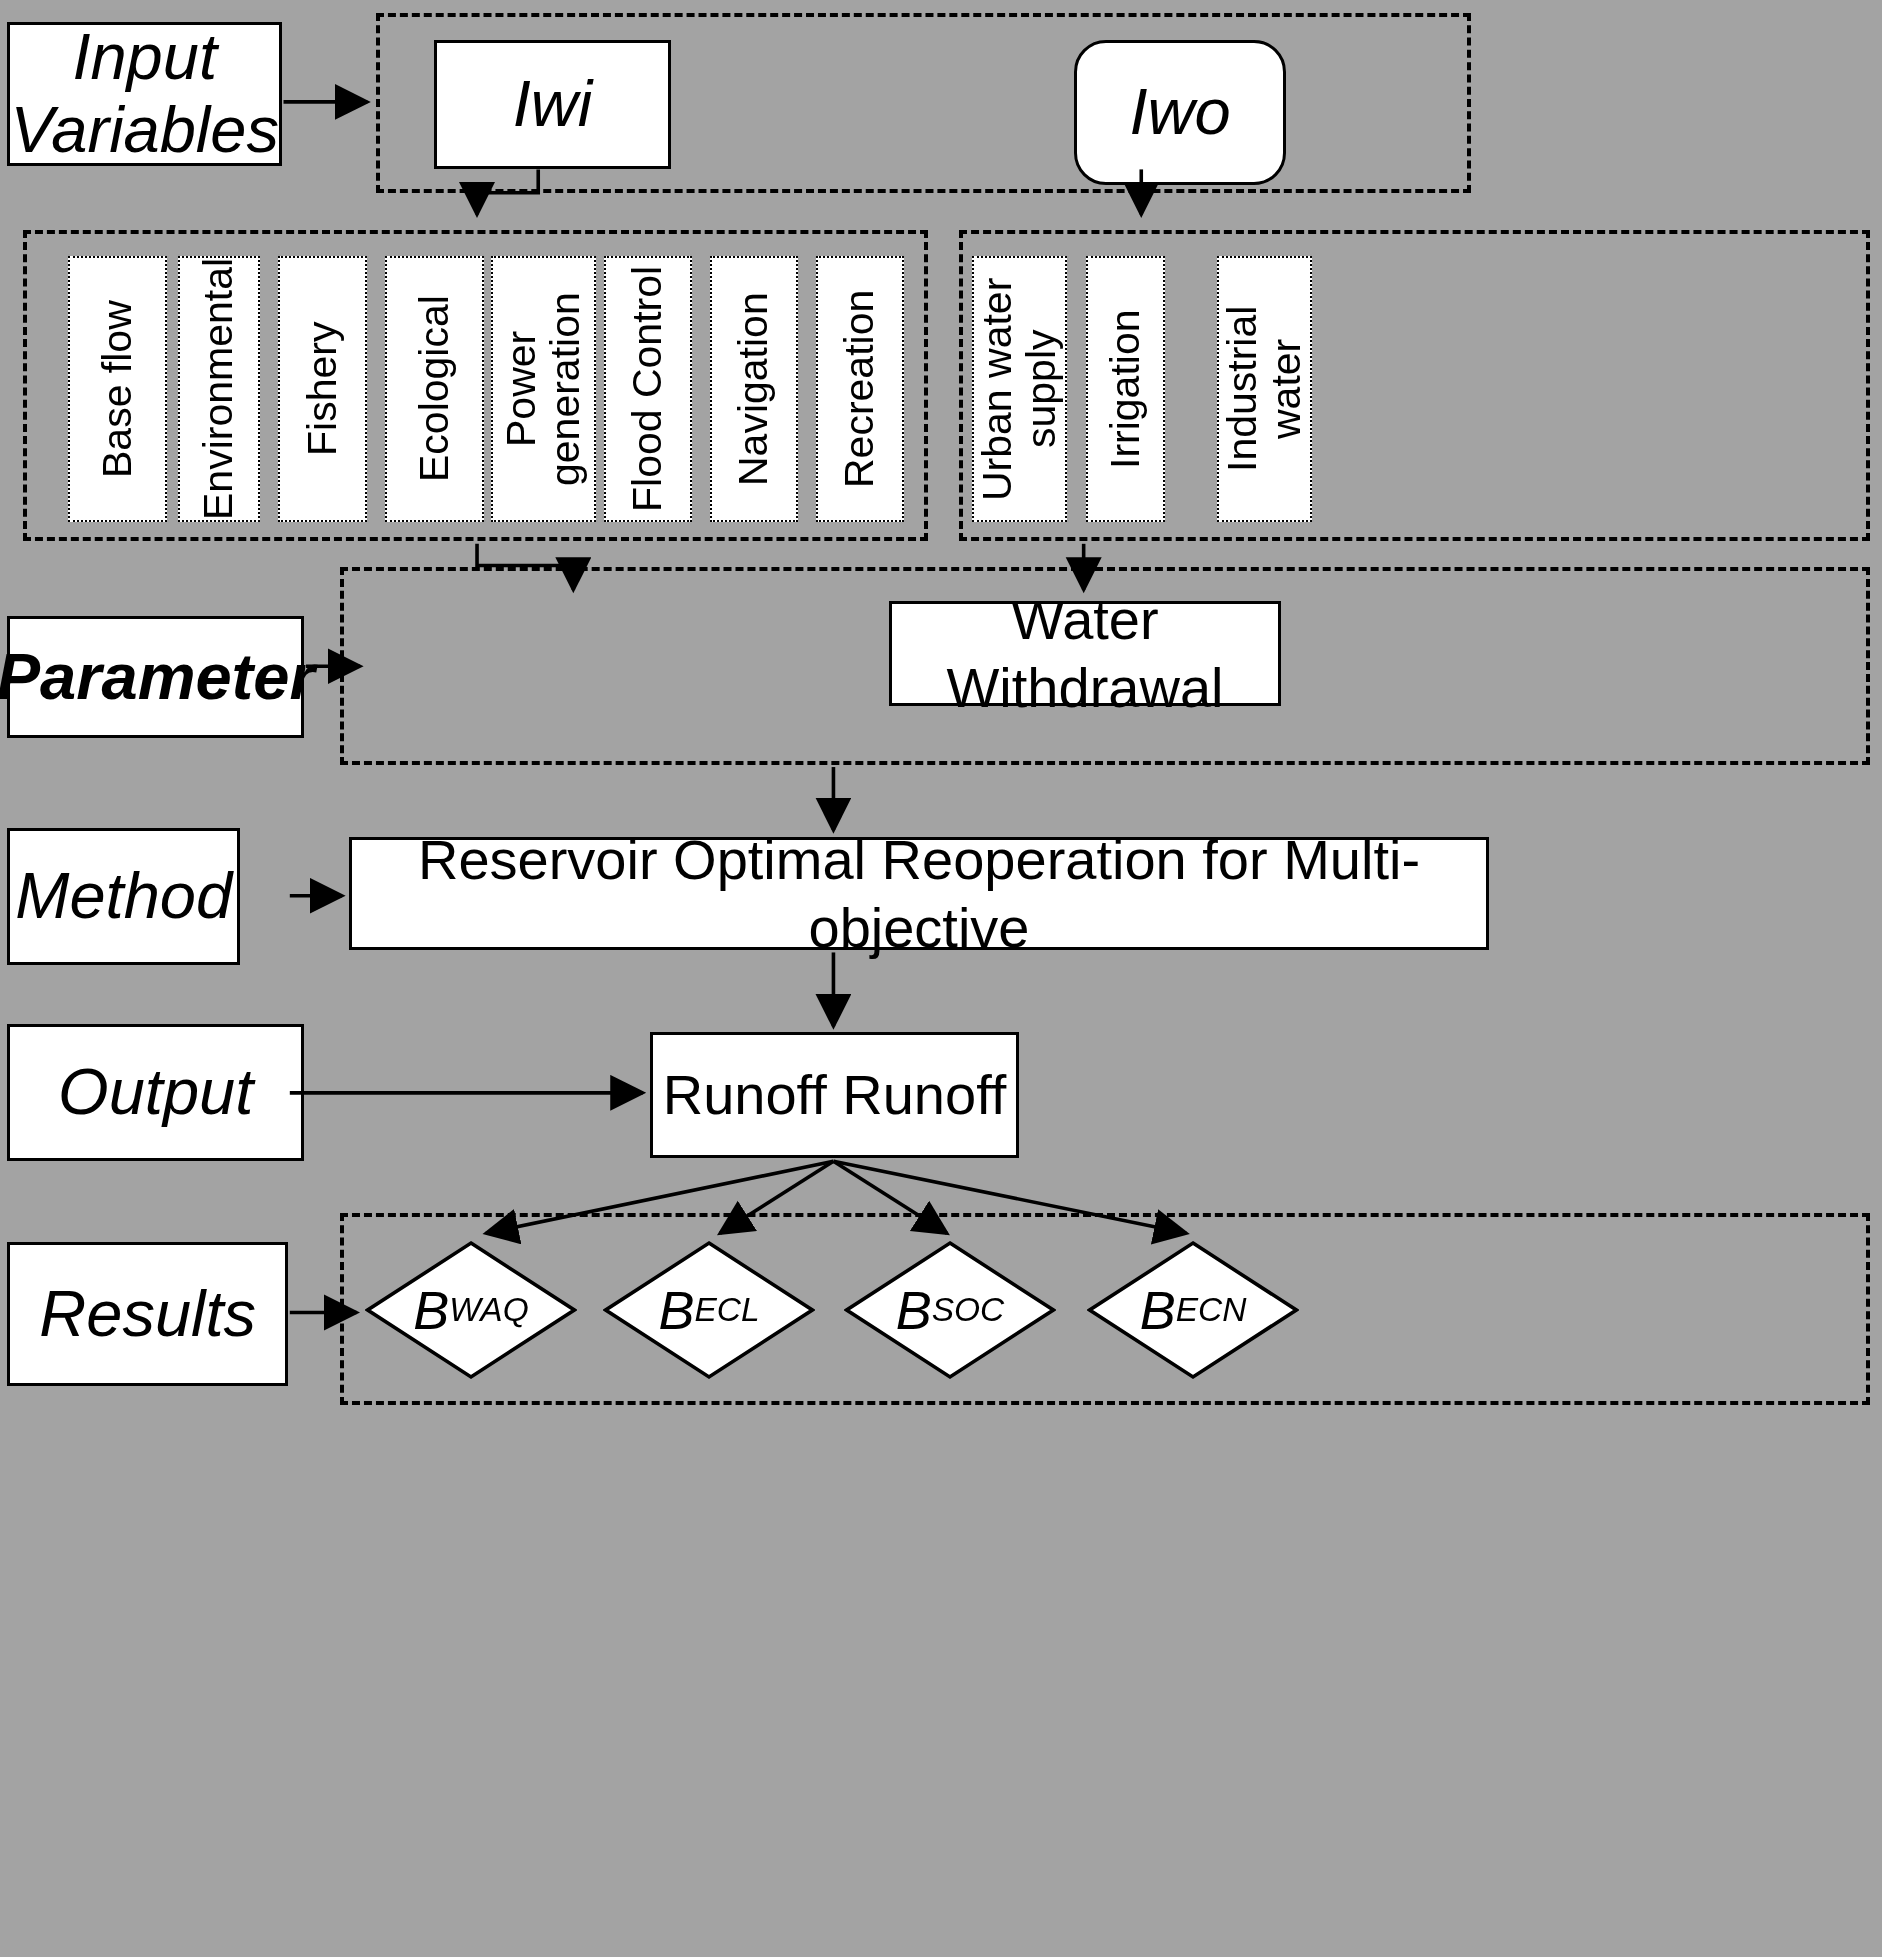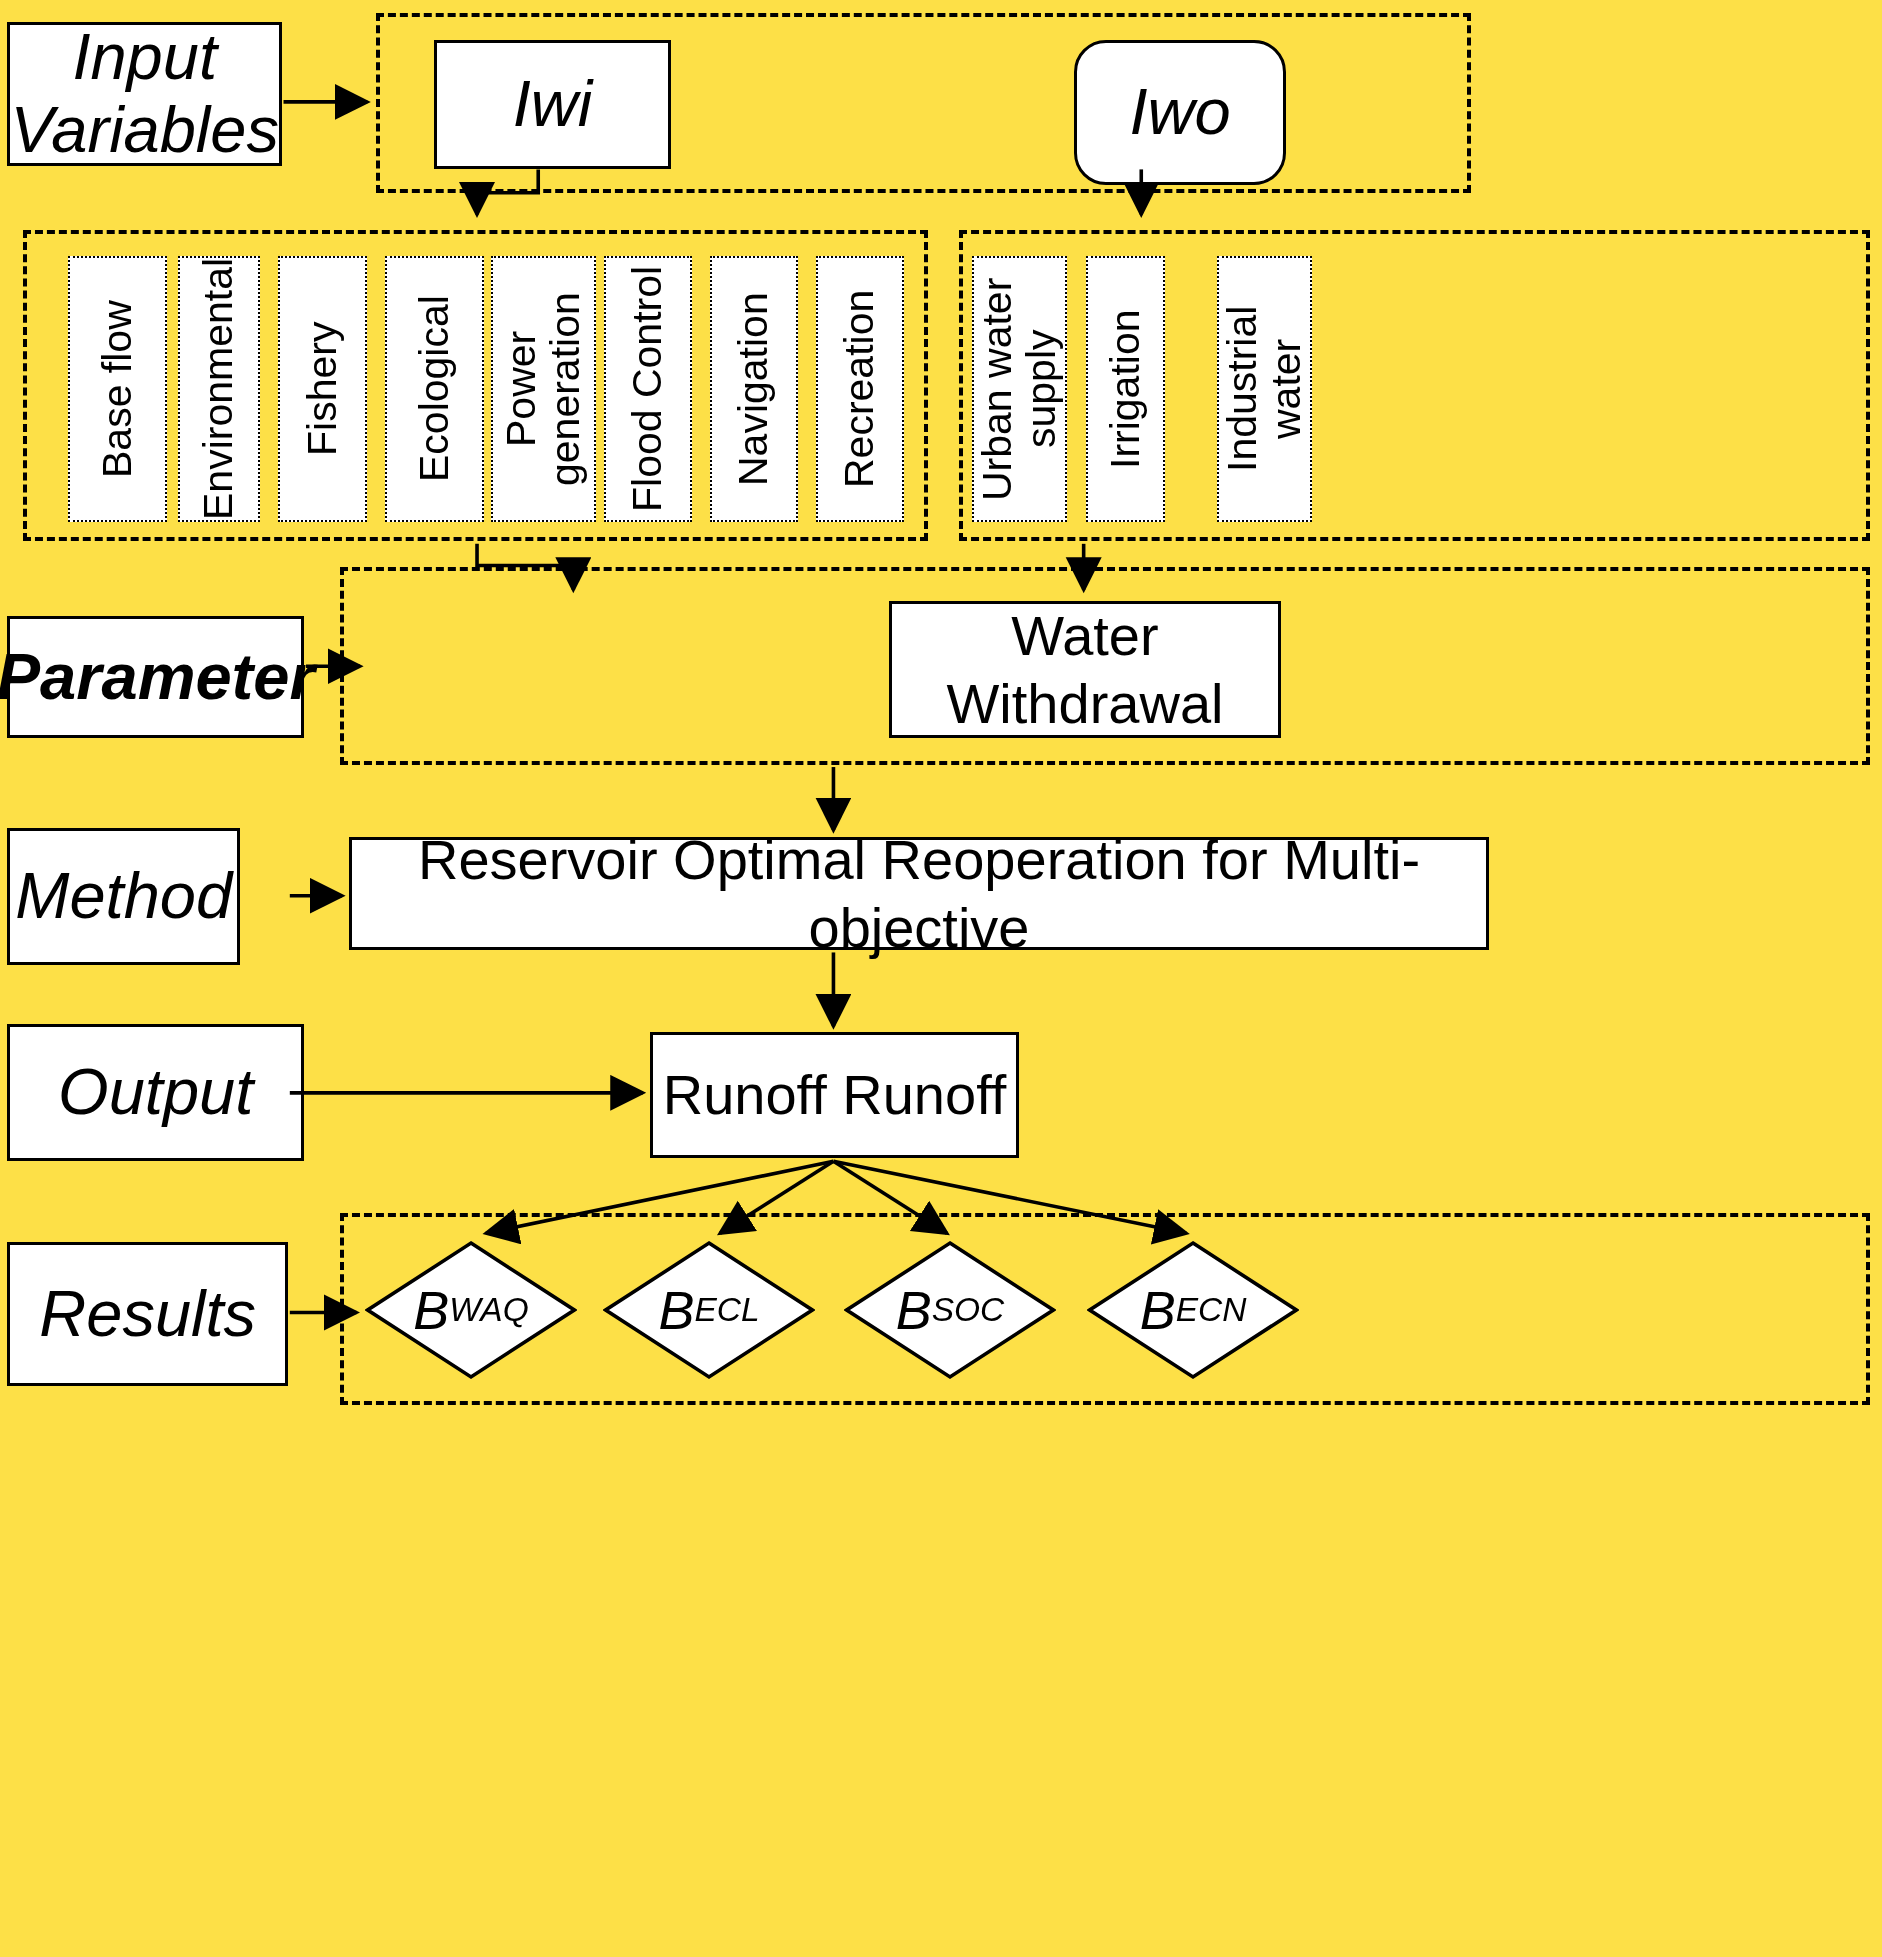--- a/index.html
+++ b/index.html
@@ -7,21 +7,21 @@
     padding: 0;
     background: #ffffff;
   }
   body {
     font-family: "Liberation Sans", sans-serif;
   }
   #canvas {
     position: relative;
     width: 1882px;
     height: 1958px;
-    background: #fde047;
+    background: #a3a3a3;
     overflow: hidden;
   }
   .box {
     position: absolute;
     border: 3.6px solid #000;
     background: #fff;
     box-sizing: border-box;
     display: flex;
     align-items: center;
     justify-content: center;
@@ -162,21 +162,21 @@
   <div class="dotted-box" style="left:1217px; top:256px; width:95px; height:266px;">
     <span class="vtext">Industrial
 water</span>
   </div>
 
   <div class="dashed-group" style="left:340px; top:567px; width:1530px; height:198px;"></div>
 
   <div class="box label-box" style="left:7.2px; top:616px; width:297px; height:122px;font-weight:bold;">Parameter</div>
 
 
-  <div class="box plain-text" style="left:889px; top:601px; width:392px; height:137px;">Water Withdrawal</div>
+  <div class="box plain-text" style="left:889px; top:601px; width:392px; height:105px;">Water Withdrawal</div>
 
   <div class="box label-box" style="left:7.2px; top:828px; width:233px; height:137px;">Method</div>
 
   <div class="box plain-text" style="left:349px; top:837px; width:1140px; height:113px; padding:15px 25px;text-align:center;">Reservoir Optimal Reoperation for Multi-objective</div>
 
   <div class="box label-box" style="left:7.2px; top:1024px; width:297px; height:137px;">Output</div>
 
   <div class="box plain-text" style="left:650px; top:1032px; width:369px; height:126px;">Runoff Runoff</div>
 
   <div class="box label-box" style="left:7.2px; top:1242px; width:281px; height:144px;">Results</div>

